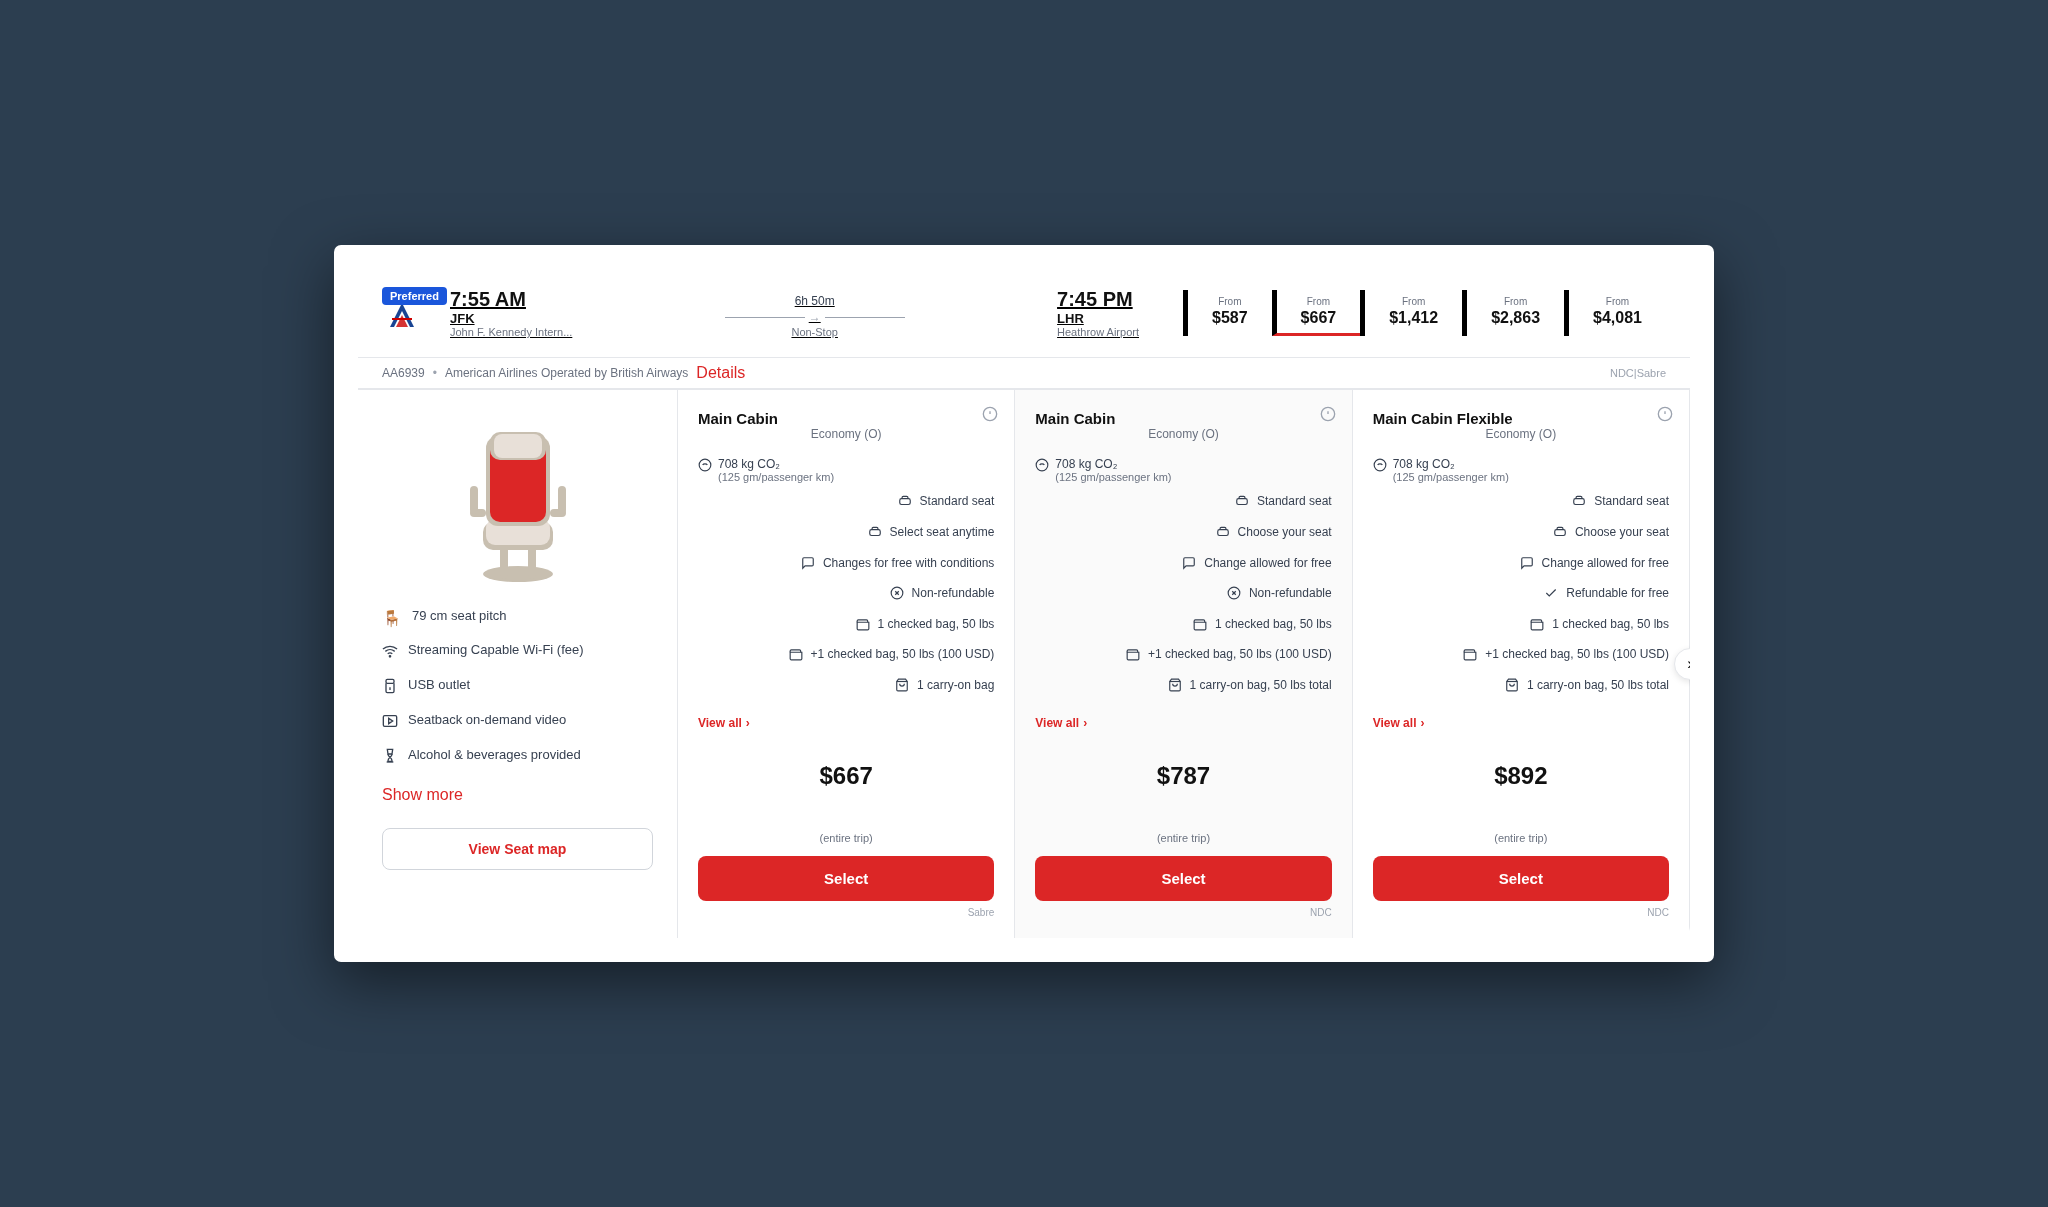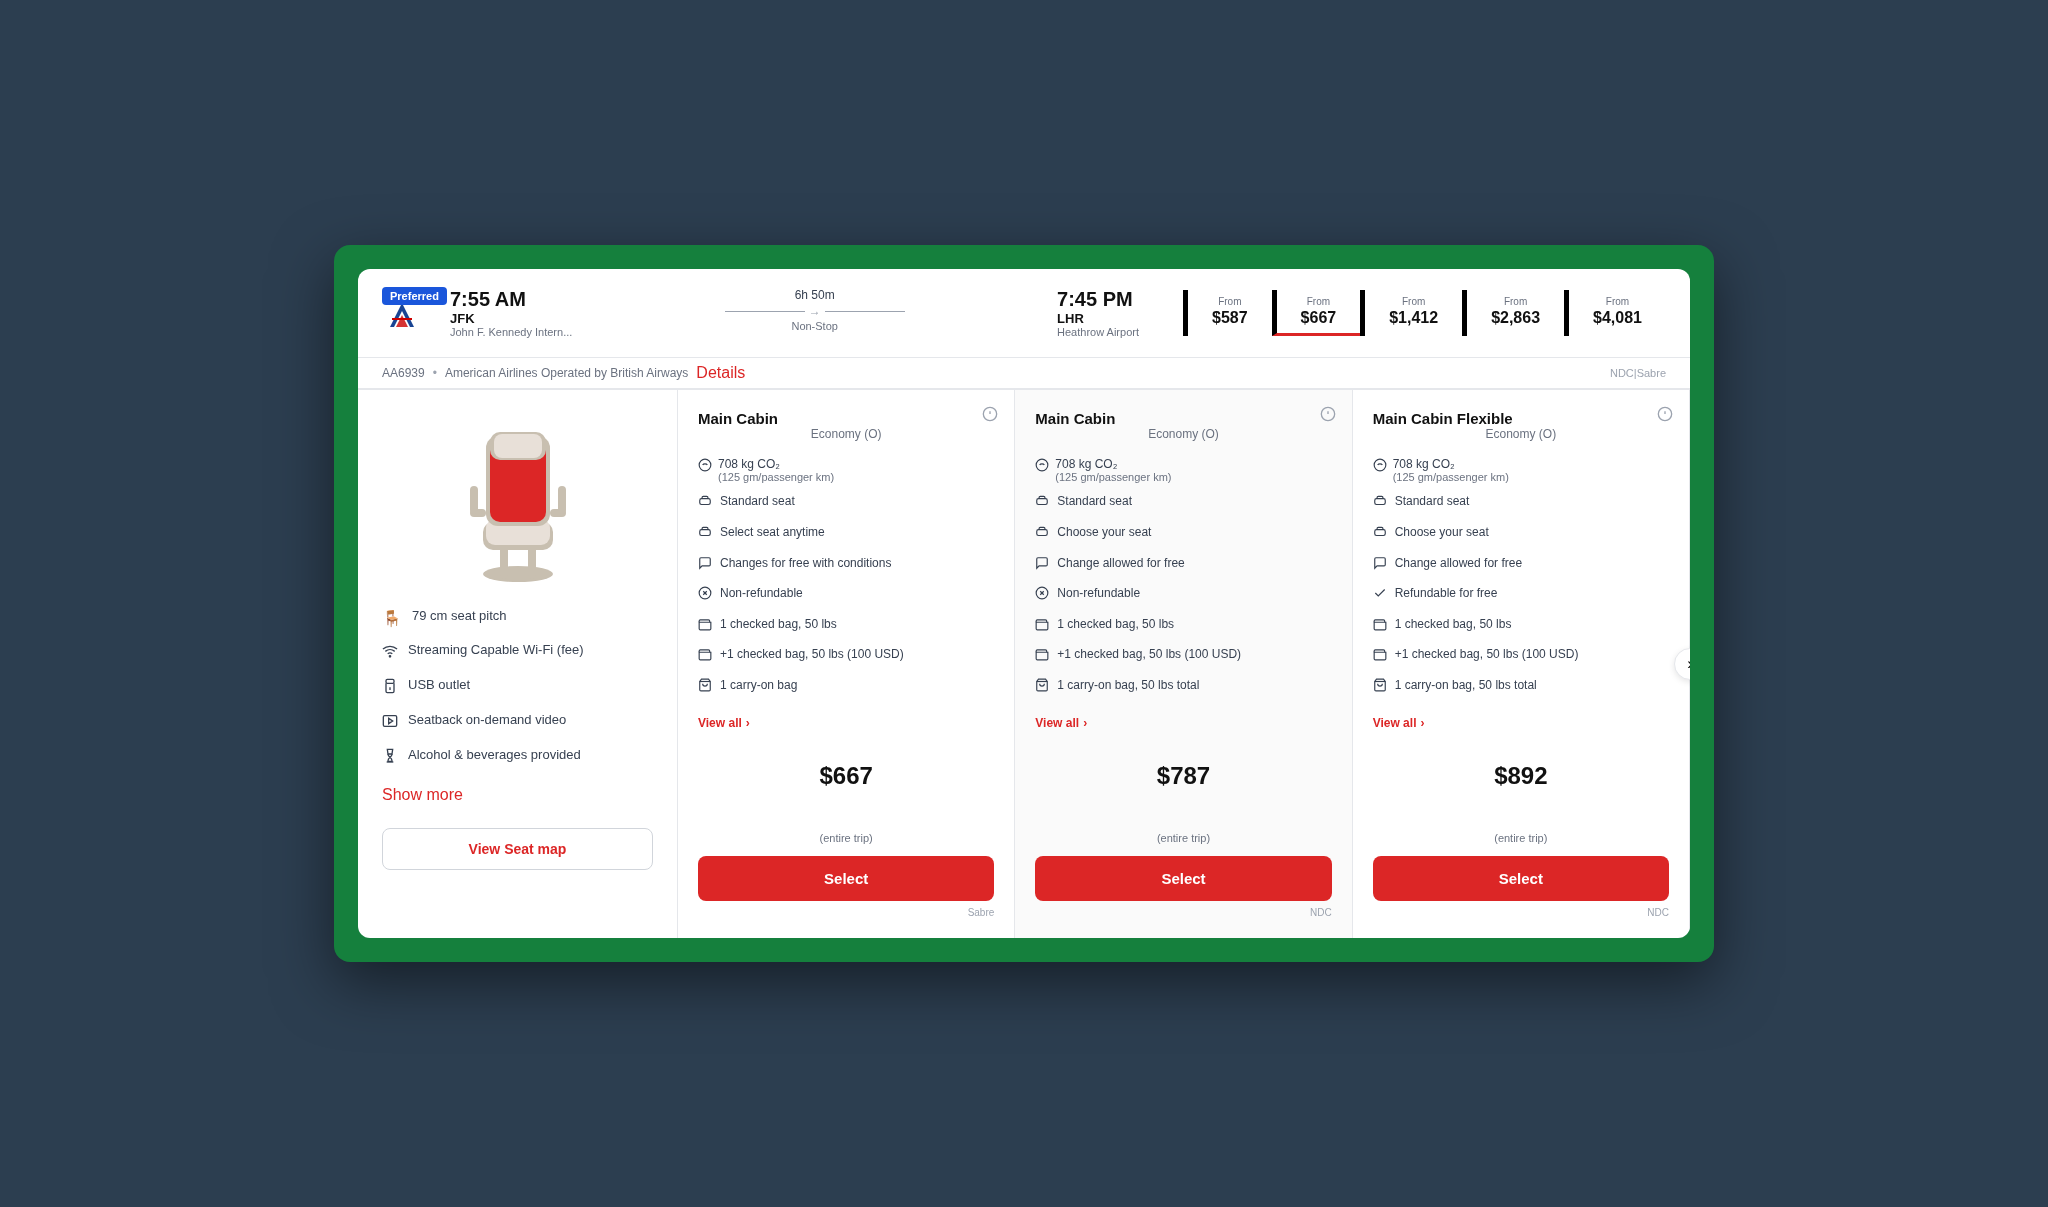--- a/index.html
+++ b/index.html
@@ -5,22 +5,22 @@
     * { box-sizing: border-box; margin: 0; padding: 0; }
     body {
       background: #2c3e50;
       display: flex;
       justify-content: center;
       align-items: center;
       min-height: 100vh;
       font-family: -apple-system, BlinkMacSystemFont, 'Segoe UI', Arial, sans-serif;
     }
     .app-container {
-      background: #15803d;
-      border-radius: 16px;
+      background: #ffffff;
+      border-radius: 7px;
       width: 1380px;
       padding: 24px;
       box-shadow: 0 20px 60px rgba(0,0,0,0.5);
     }
     .flight-card {
       background: #fff;
       border-radius: 12px;
       overflow: hidden;
     }
     
@@ -46,23 +46,24 @@
       position: relative;
       width: 48px;
       margin-top: 8px;
     }
     .airline-logo {
       width: 40px;
       height: 40px;
     }
     .flight-times {
       display: flex;
-      align-items: flex-start;
+      align-items: flex-end;
       gap: 16px;
       flex: 1;
+      text-decoration: underline;
     }
     .time-block { text-align: left; }
     .time-block .time {
       font-size: 20px;
       font-weight: 700;
       color: #111;
     }
     .time-block .airport {
       font-size: 13px;
       font-weight: 600;
@@ -217,20 +218,21 @@
     }
     .feature-list { list-style: none; flex: 1; }
     .feature-list li {
       display: flex;
       align-items: flex-start;
       gap: 8px;
       font-size: 12px;
       color: #374151;
       margin-bottom: 10px;
       line-height: 1.4;
+      justify-content: flex-end;
     }
     .feature-icon {
       font-size: 14px;
       flex-shrink: 0;
       color: #374151;
       margin-top: 1px;
     }
     .view-all-link {
       color: #dc2626;
       font-size: 12px;

